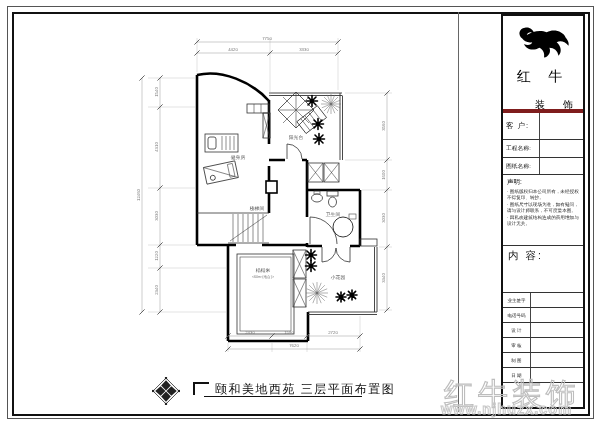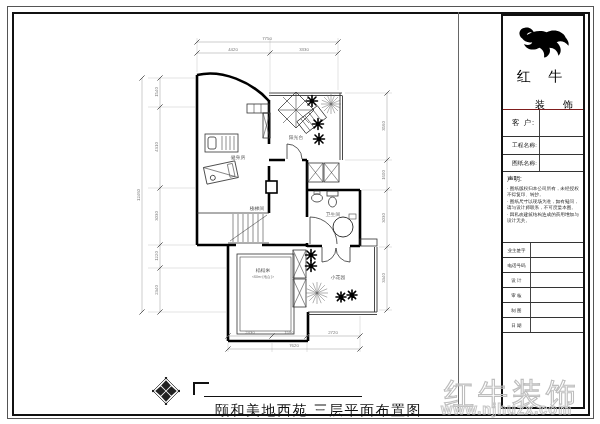--- a/index.html
+++ b/index.html
@@ -5,47 +5,47 @@
   html,body{margin:0;padding:0;background:#e8e8e8;}
   .sheet{position:relative;width:600px;height:424px;background:#ffffff;overflow:hidden;
          font-family:"Liberation Sans",sans-serif;color:#111;}
   .outer-frame{position:absolute;left:7px;top:6px;width:585px;height:411px;border:1px solid #555;}
   .inner-frame{position:absolute;left:12px;top:12px;width:574px;height:400px;border:2px solid #111;}
   .divider{position:absolute;left:458px;top:12px;width:1px;height:400px;background:#666;}
 
   
   .tblock{position:absolute;left:501px;top:14px;width:84px;height:395px;border:2px solid #111;
           background:#fff;box-sizing:border-box;display:flex;flex-direction:column;}
-  .tb-logo{height:93px;position:relative;border-bottom:1px solid #7f1d1d;}
+  .tb-logo{height:93px;position:relative;border-bottom:4px solid #7f1d1d;}
   .tb-logo svg{position:absolute;left:12px;top:6px;}
   .brand1{position:absolute;left:0;top:52px;width:100%;text-align:center;
           font-family:"Liberation Serif",serif;font-size:14px;letter-spacing:7px;color:#000;}
   .brand2{position:absolute;right:4px;top:82px;font-family:Liberation Mono, monospace;
           font-size:10px;letter-spacing:6px;color:#000;}
   .tb-field{display:flex;border-bottom:1px solid #333;align-items:center;}
-  .tb-field .lab{width:37px;padding-left:9px;box-sizing:border-box;border-right:1px solid #444;
+  .tb-field .lab{width:37px;padding-left:3px;box-sizing:border-box;border-right:1px solid #444;
                  align-self:stretch;display:flex;align-items:center;}
   .f1{height:26px;font-size:7.5px;letter-spacing:1px;}
   .f2{height:17px;font-size:5.8px;}
   .f3{height:16px;font-size:5.8px;}
   .tb-stmt{height:71px;border-bottom:1px solid #333;padding:3px 3px 0 4px;box-sizing:border-box;}
   .stmt-title{font-size:6.5px;margin-bottom:2px;}
   .stmt-item{font-size:4.6px;line-height:1.3;color:#222;margin-bottom:1px;}
   .stmt-item::before{content:"· ";}
   .tb-content{height:47px;border-bottom:1px solid #333;padding:3px 0 0 5px;box-sizing:border-box;
               font-size:10.5px;letter-spacing:2px;}
   .sign-row{height:14px;border-bottom:1px solid #333;display:flex;}
   .sign-row .lab{width:27px;border-right:1px solid #444;font-size:4.5px;display:flex;
                  align-items:center;justify-content:center;}
   .tb-fill{flex:1;}
 
   
   .foot-bracket{position:absolute;left:193px;top:382px;width:14px;height:11px;
                 border-left:2px solid #111;border-top:2px solid #111;}
-  .foot-title{position:absolute;left:215px;top:402px;font-size:14px;letter-spacing:1.5px;color:#111;}
+  .foot-title{position:absolute;left:215px;top:381px;font-size:12px;letter-spacing:1.5px;color:#111;}
   .foot-underline{position:absolute;left:204px;top:396px;width:158px;height:1px;background:#111;}
   .seal{position:absolute;left:152px;top:377px;}
 
   
   .wm-brand{position:absolute;left:444px;top:374px;font-size:30px;font-weight:normal;
             letter-spacing:4px;color:transparent;-webkit-text-stroke:1.1px #bdbdbd;z-index:5;}
   .wm-url{position:absolute;left:441px;top:401px;font-size:14.5px;font-weight:bold;
           letter-spacing:1px;color:transparent;-webkit-text-stroke:1px #c6c6c6;z-index:5;text-align:center;}
 
   
@@ -289,20 +289,23 @@
       <span></span>
     </div>
 
     <div class="tb-stmt">
       <div class="stmt-title">声明:</div>
       <div class="stmt-item">图纸版权归本公司所有，未经授权不得复印、转抄。</div>
       <div class="stmt-item">图纸尺寸以现场为准，如有疑问，请与设计师联系，不可度量本图。</div>
       <div class="stmt-item">因私改建筑结构造成的费用增加与设计无关。</div>
     </div>
 
+    <div class="tb-content">
+      <span>内 容:</span>
+    </div>
 
     <div class="sign-row">
       <span class="lab">业主签字</span>
     </div>
     <div class="sign-row">
       <span class="lab">电话号码</span>
     </div>
     <div class="sign-row">
       <span class="lab">设 计</span>
     </div>

